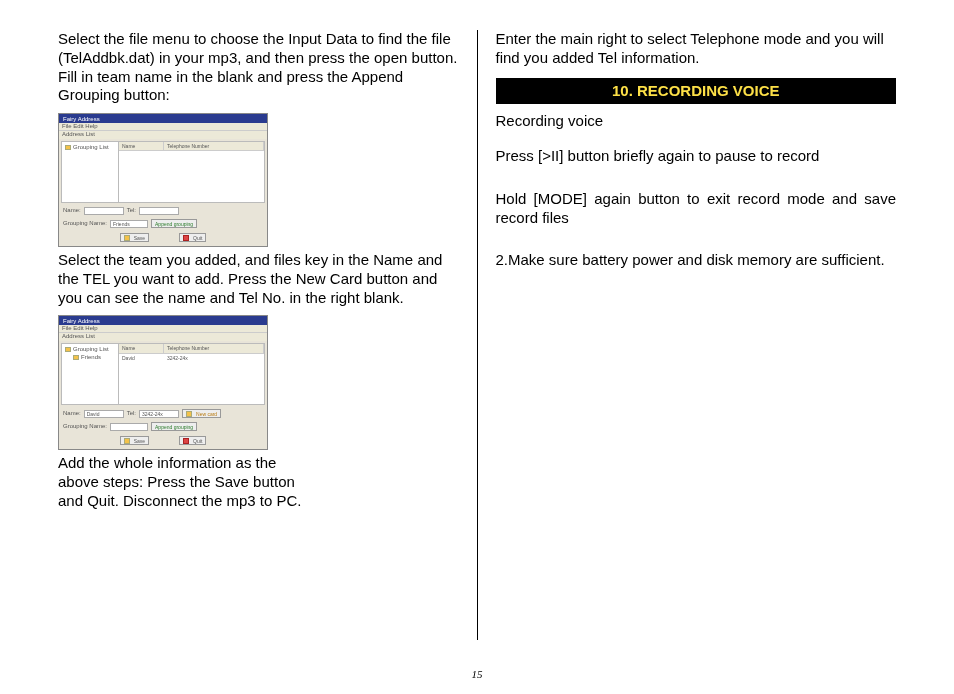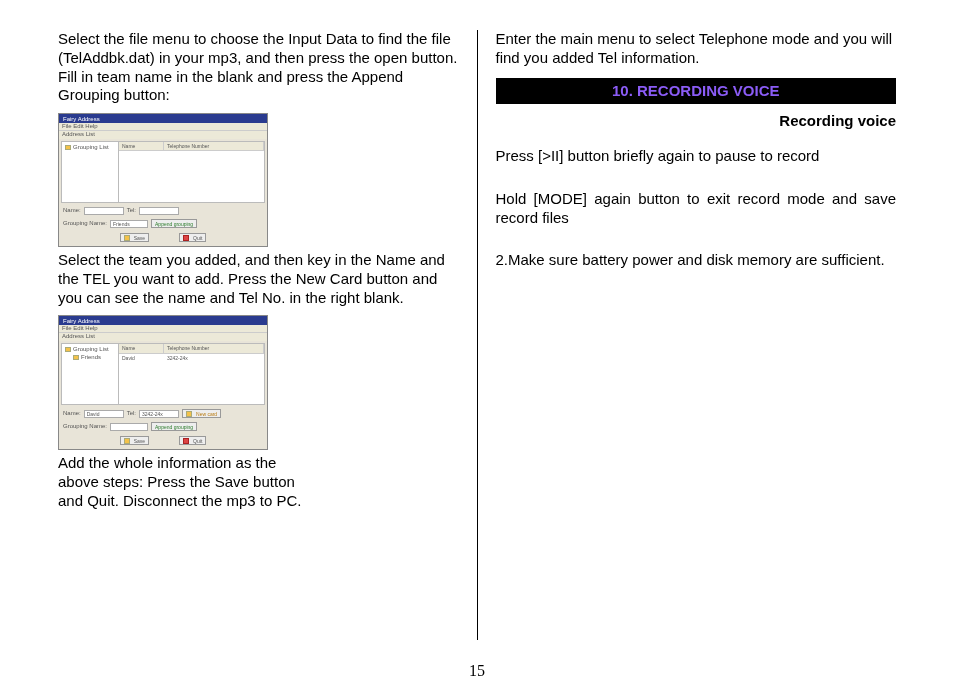--- a/index.html
+++ b/index.html
@@ -26,35 +26,36 @@
   }
   .divider {
     width: 0;
     border-left: 1.5px solid #000;
     height: 610px;
     margin-top: 0;
   }
   .para { margin-bottom: 8px; }
   .section-bar {
     background: #000;
-    color: #8b5cf6;
+    color: #fde047;
     font-weight: bold;
     text-align: center;
     padding: 4px 0;
     margin: 10px 0 8px 0;
     font-size: 15px;
   }
-  .bold { font-weight: bold; text-align: right; }
+  .bold { font-weight: normal; }
   .page-num {
     position: absolute;
     bottom: 14px;
     left: 50%;
     transform: translateX(-50%);
     font-family: "Times New Roman", serif;
-    font-size: 16px;
+    font-size: 11px;
+    font-style: italic;
   }
 
   
   .fake-window {
     width: 210px;
     border: 1px solid #888;
     background: #e8e4d8;
     margin: 6px 0 4px 0;
     font-size: 6px;
     color: #555;
@@ -207,21 +208,21 @@
             <span class="fw-icon save"></span>
             <span>Save</span>
           </span>
         <span class="fw-btn">
             <span class="fw-icon quit"></span>
             <span>Quit</span>
           </span>
       </div>
     </div>
 
-    <p class="para">Select the team you added, and then key in the Name and the TEL you want to add. Press the New Card button and you can see the name and Tel No. in the right blank.</p>
+    <p class="para">Select the team you added, and files key in the Name and the TEL you want to add. Press the New Card button and you can see the name and Tel No. in the right blank.</p>
 
     <div class="fake-window">
       <div class="fw-title">Fairy Address</div>
       <div class="fw-menu">File  Edit  Help</div>
       <div class="fw-label">Address List</div>
       <div class="fw-body">
         <div class="fw-tree">
           <div><span class="fw-tree-icon"></span><span>Grouping List</span></div>
           <div style="padding-left:8px"><span class="fw-tree-icon"></span><span>Friends</span></div>
         </div>
@@ -264,21 +265,21 @@
           </span>
       </div>
     </div>
 
     <p class="para" style="max-width:260px">Add the whole information as the above steps: Press the Save button and Quit. Disconnect the mp3 to PC.</p>
   </div>
 
   <div class="divider"></div>
 
   <div class="col">
-    <p class="para">Enter the main menu to select Telephone mode and you will find you added Tel information.</p>
+    <p class="para">Enter the main right to select Telephone mode and you will find you added Tel information.</p>
 
     <div class="section-bar">10. RECORDING VOICE</div>
 
     <p class="bold">Recording voice</p>
     <div class="spacer-8"></div>
     <div class="spacer-8"></div>
     <p class="para" style="text-align:justify">Press [&gt;II] button briefly again to pause to record</p>
     <div class="spacer-8"></div>
     <div class="spacer-8"></div>
     <p class="para" style="text-align:justify">Hold [MODE] again button to exit record mode and save record files</p>

